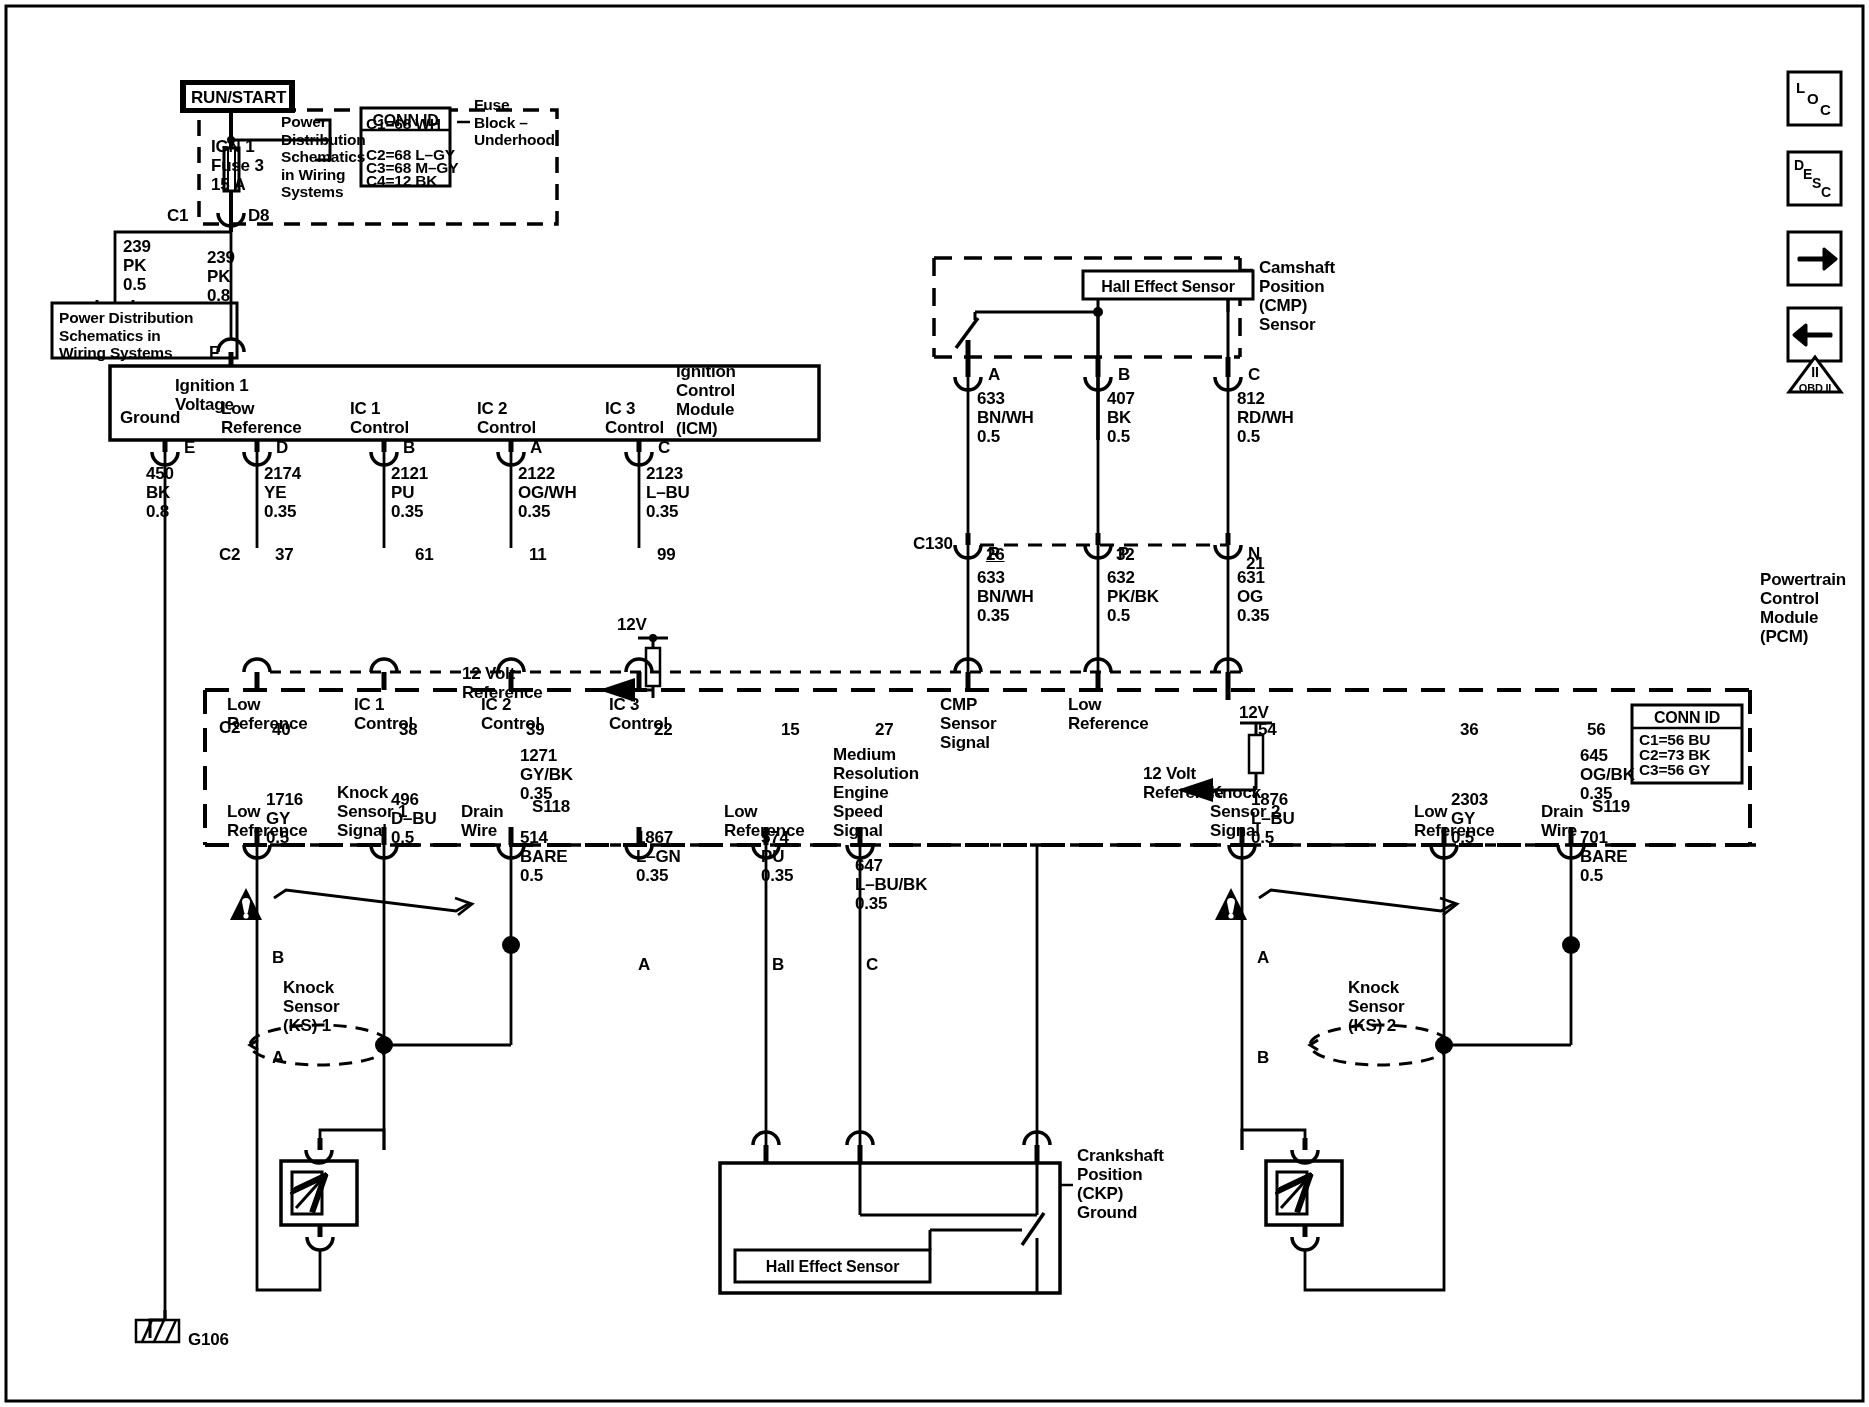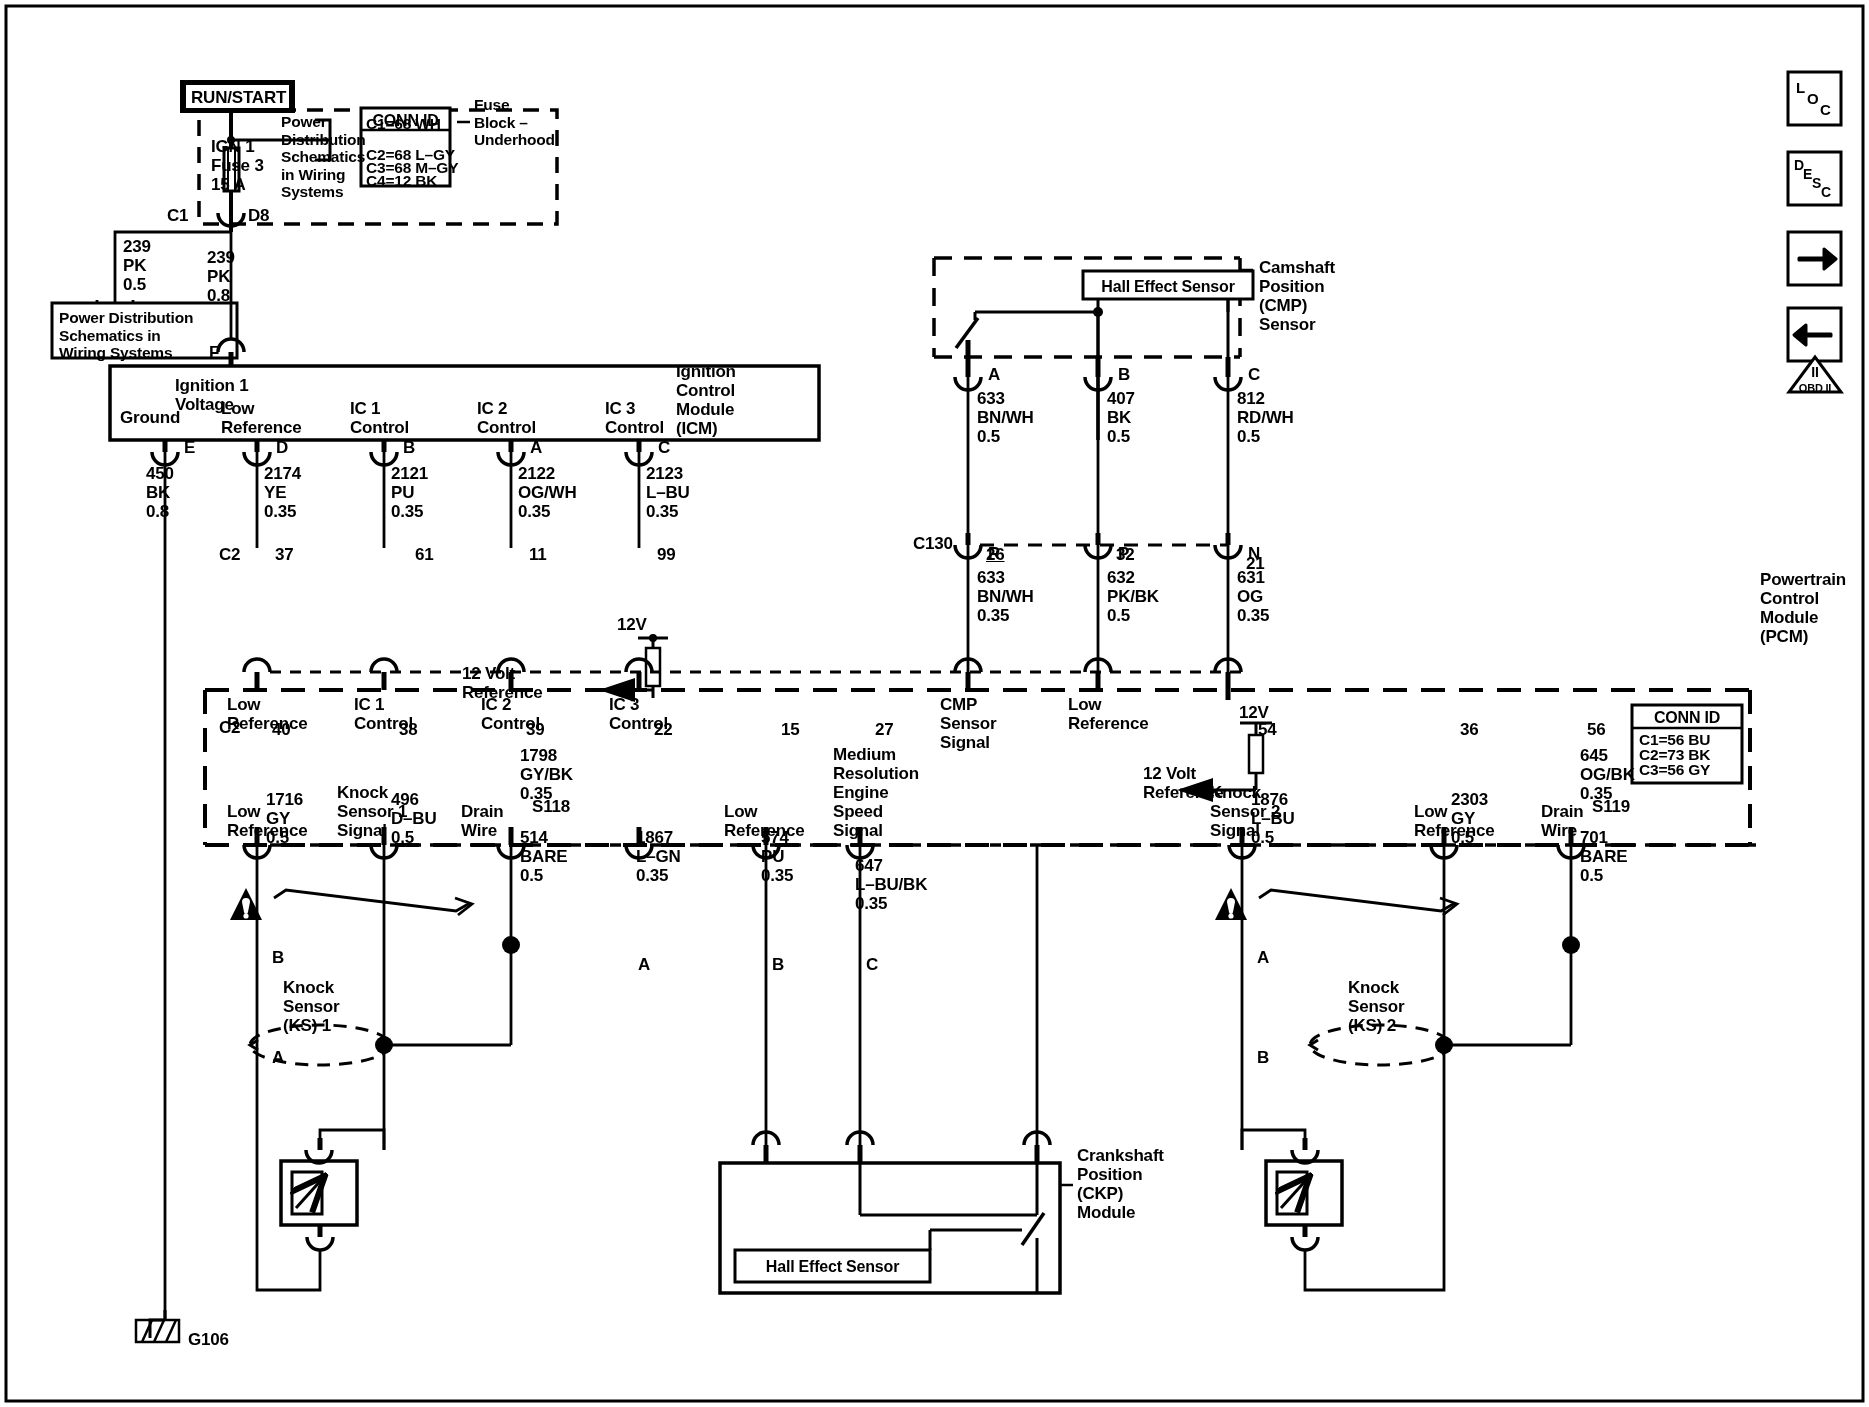--- a/index.html
+++ b/index.html
@@ -500,21 +500,21 @@
   <div class="lbl" style="left:526px; top:720px;">39</div>
   <div class="lbl" style="left:654px; top:720px;">22</div>
   <div class="lbl" style="left:781px; top:720px;">15</div>
   <div class="lbl" style="left:875px; top:720px;">27</div>
   <div class="lbl" style="left:1258px; top:720px;">54</div>
   <div class="lbl" style="left:1460px; top:720px;">36</div>
   <div class="lbl" style="left:1587px; top:720px;">56</div>
 
   <div class="lbl" style="left:266px; top:790px;"><span>1716</span><br><span>GY</span><br><span>0.5</span></div>
   <div class="lbl" style="left:391px; top:790px;"><span>496</span><br><span>D–BU</span><br><span>0.5</span></div>
-  <div class="lbl" style="left:520px; top:746px;"><span>1798</span><br><span>GY/BK</span><br><span>0.35</span></div>
+  <div class="lbl" style="left:520px; top:746px;"><span>1271</span><br><span>GY/BK</span><br><span>0.35</span></div>
   <div class="lbl" style="left:520px; top:828px;"><span>514</span><br><span>BARE</span><br><span>0.5</span></div>
   <div class="lbl" style="left:532px; top:797px;">S118</div>
 
   <div class="lbl" style="left:272px; top:948px;">B</div>
   <div class="lbl" style="left:272px; top:1048px;">A</div>
   <div class="lbl" style="left:283px; top:978px;">Knock
 Sensor
 (KS) 1</div>
 
   <div class="lbl" style="left:636px; top:828px;"><span>1867</span><br><span>L–GN</span><br><span>0.35</span></div>
@@ -522,21 +522,21 @@
   <div class="lbl" style="left:855px; top:828px;margin-top:28px;"><span>647</span><br><span>L–BU/BK</span><br><span>0.35</span></div>
 
   <div class="lbl" style="left:638px; top:955px;">A</div>
   <div class="lbl" style="left:772px; top:955px;">B</div>
   <div class="lbl" style="left:866px; top:955px;">C</div>
 
   <div class="lbl ctr" style="left:735px; top:1257px; width:195px; font-size:16px;">Hall Effect Sensor</div>
   <div class="lbl" style="left:1077px; top:1146px;">Crankshaft
 Position
 (CKP)
-Module</div>
+Ground</div>
 
   <div class="lbl" style="left:1251px; top:790px;"><span>1876</span><br><span>L–BU</span><br><span>0.5</span></div>
   <div class="lbl" style="left:1451px; top:790px;"><span>2303</span><br><span>GY</span><br><span>0.5</span></div>
   <div class="lbl" style="left:1580px; top:746px;"><span>645</span><br><span>OG/BK</span><br><span>0.35</span></div>
   <div class="lbl" style="left:1580px; top:828px;"><span>701</span><br><span>BARE</span><br><span>0.5</span></div>
   <div class="lbl" style="left:1592px; top:797px;">S119</div>
 
   <div class="lbl" style="left:1257px; top:948px;">A</div>
   <div class="lbl" style="left:1257px; top:1048px;">B</div>
   <div class="lbl" style="left:1348px; top:978px;">Knock

